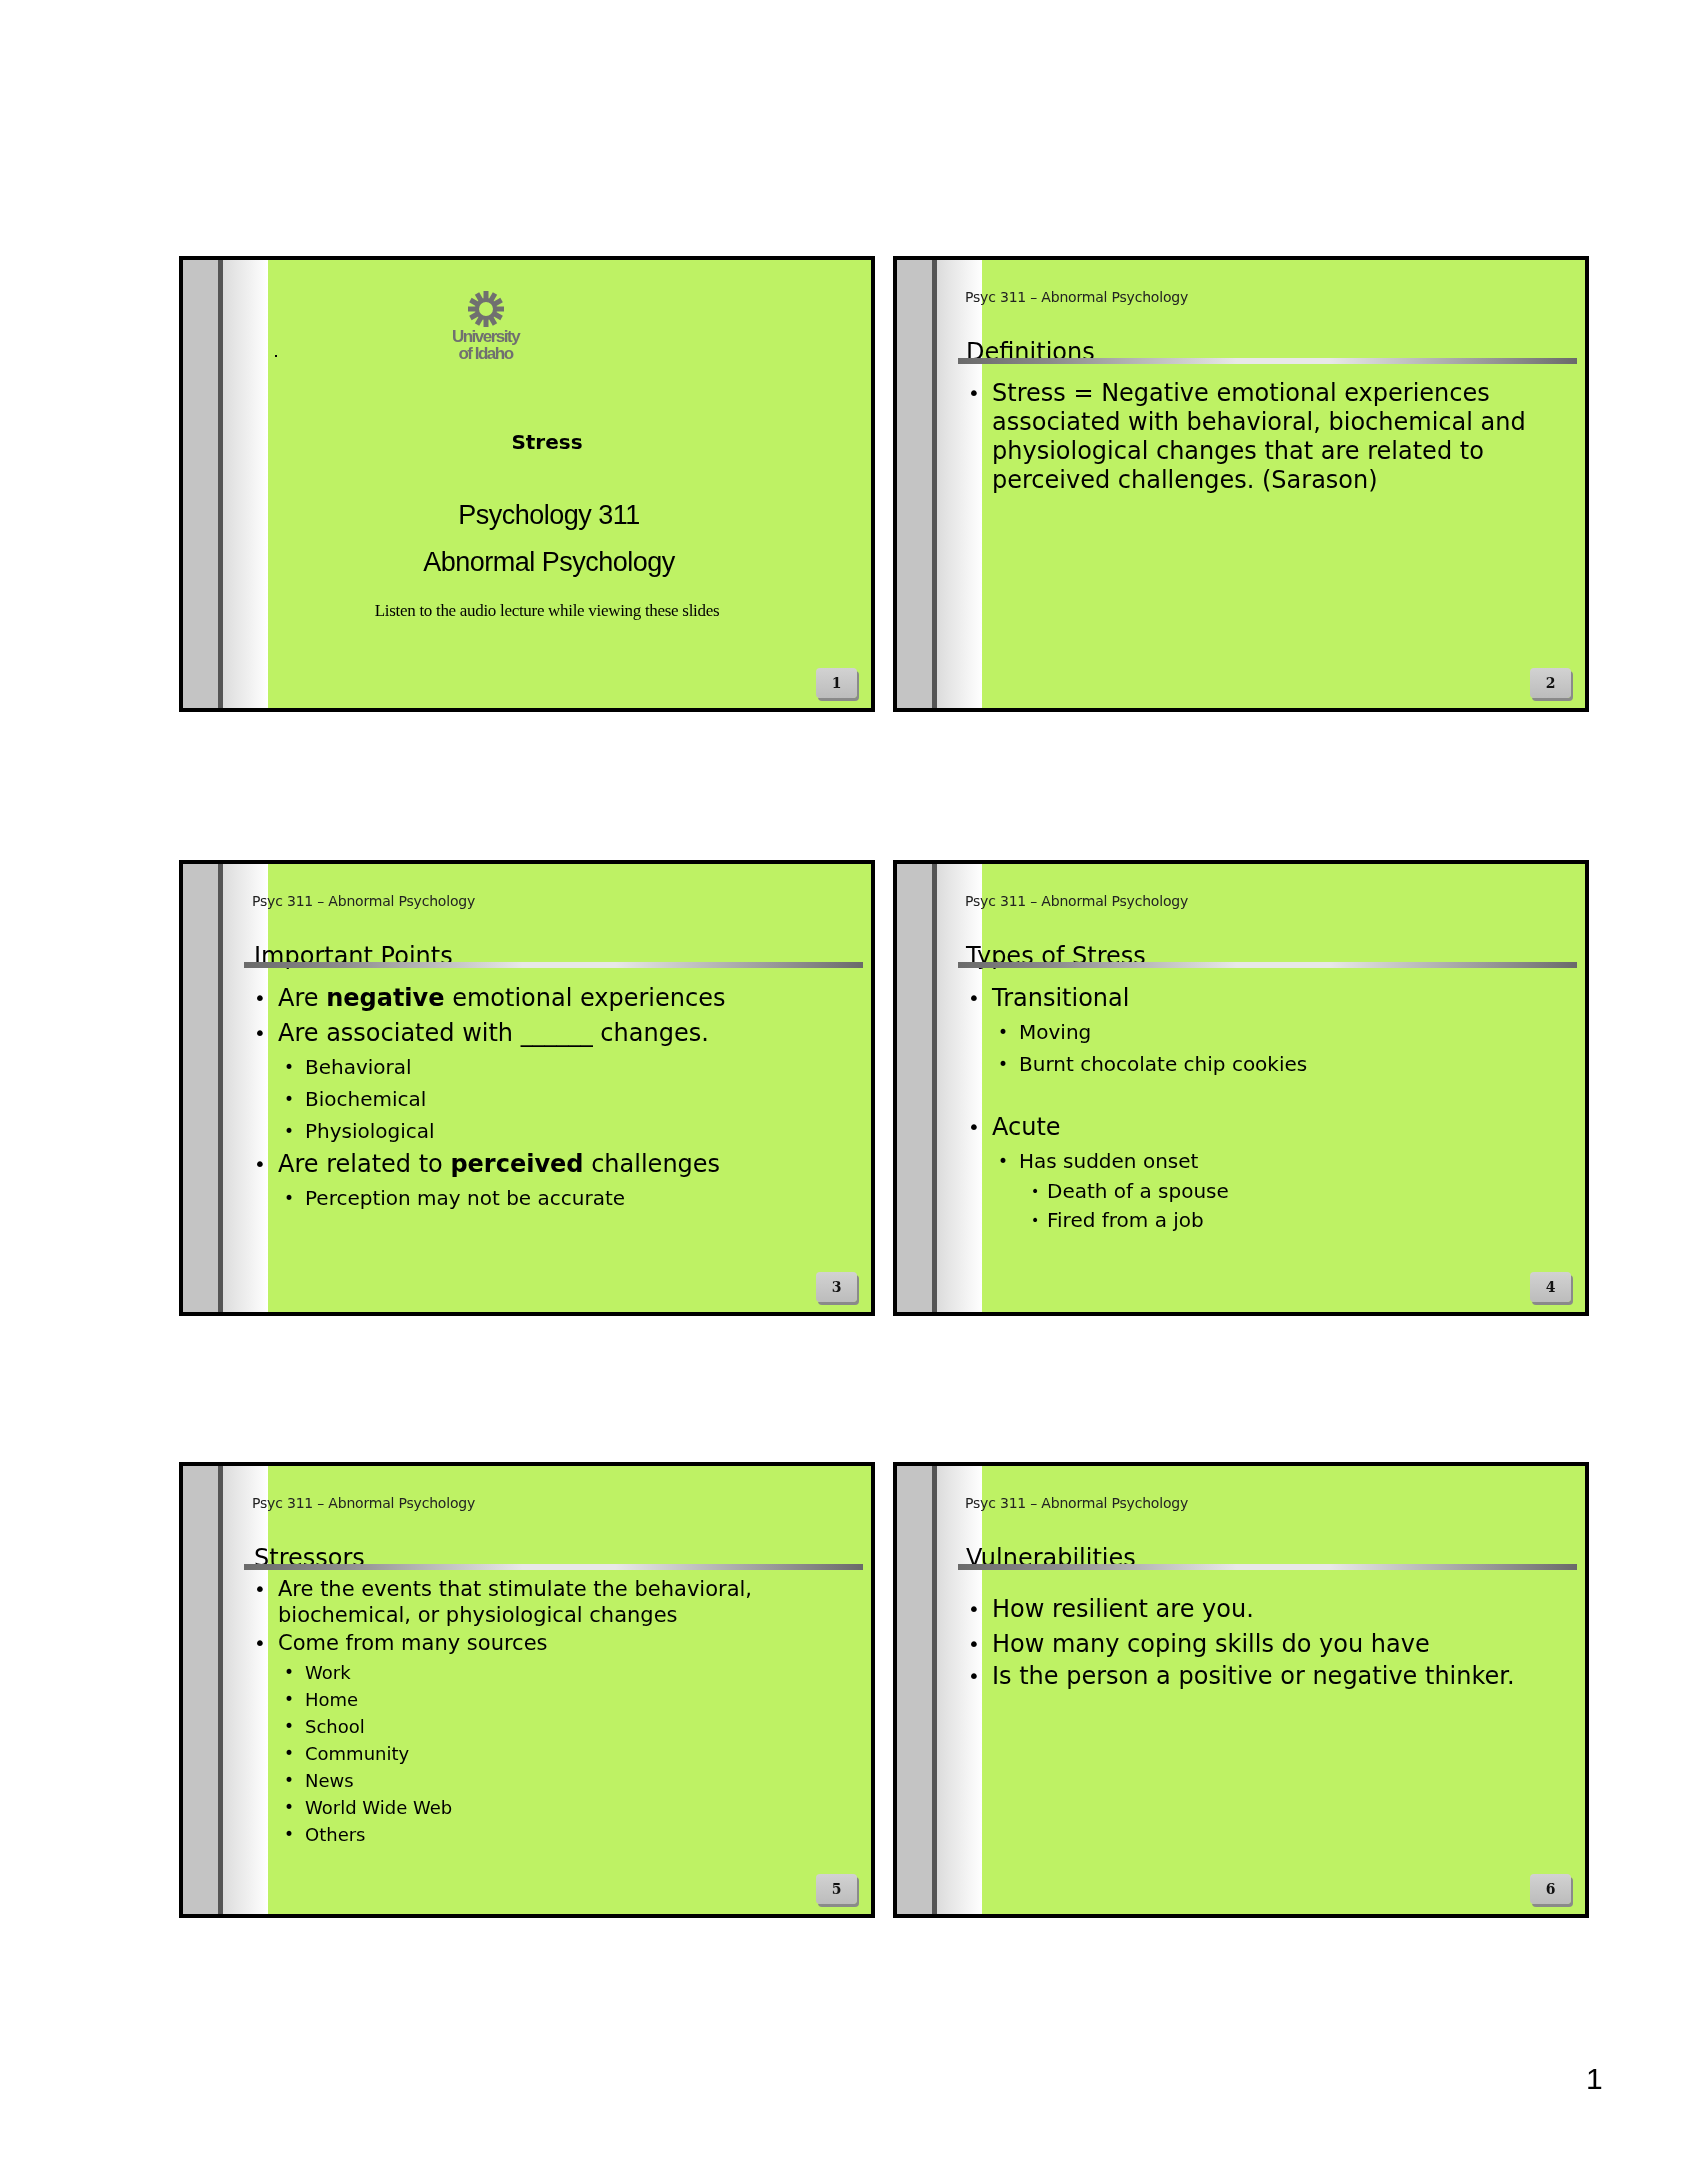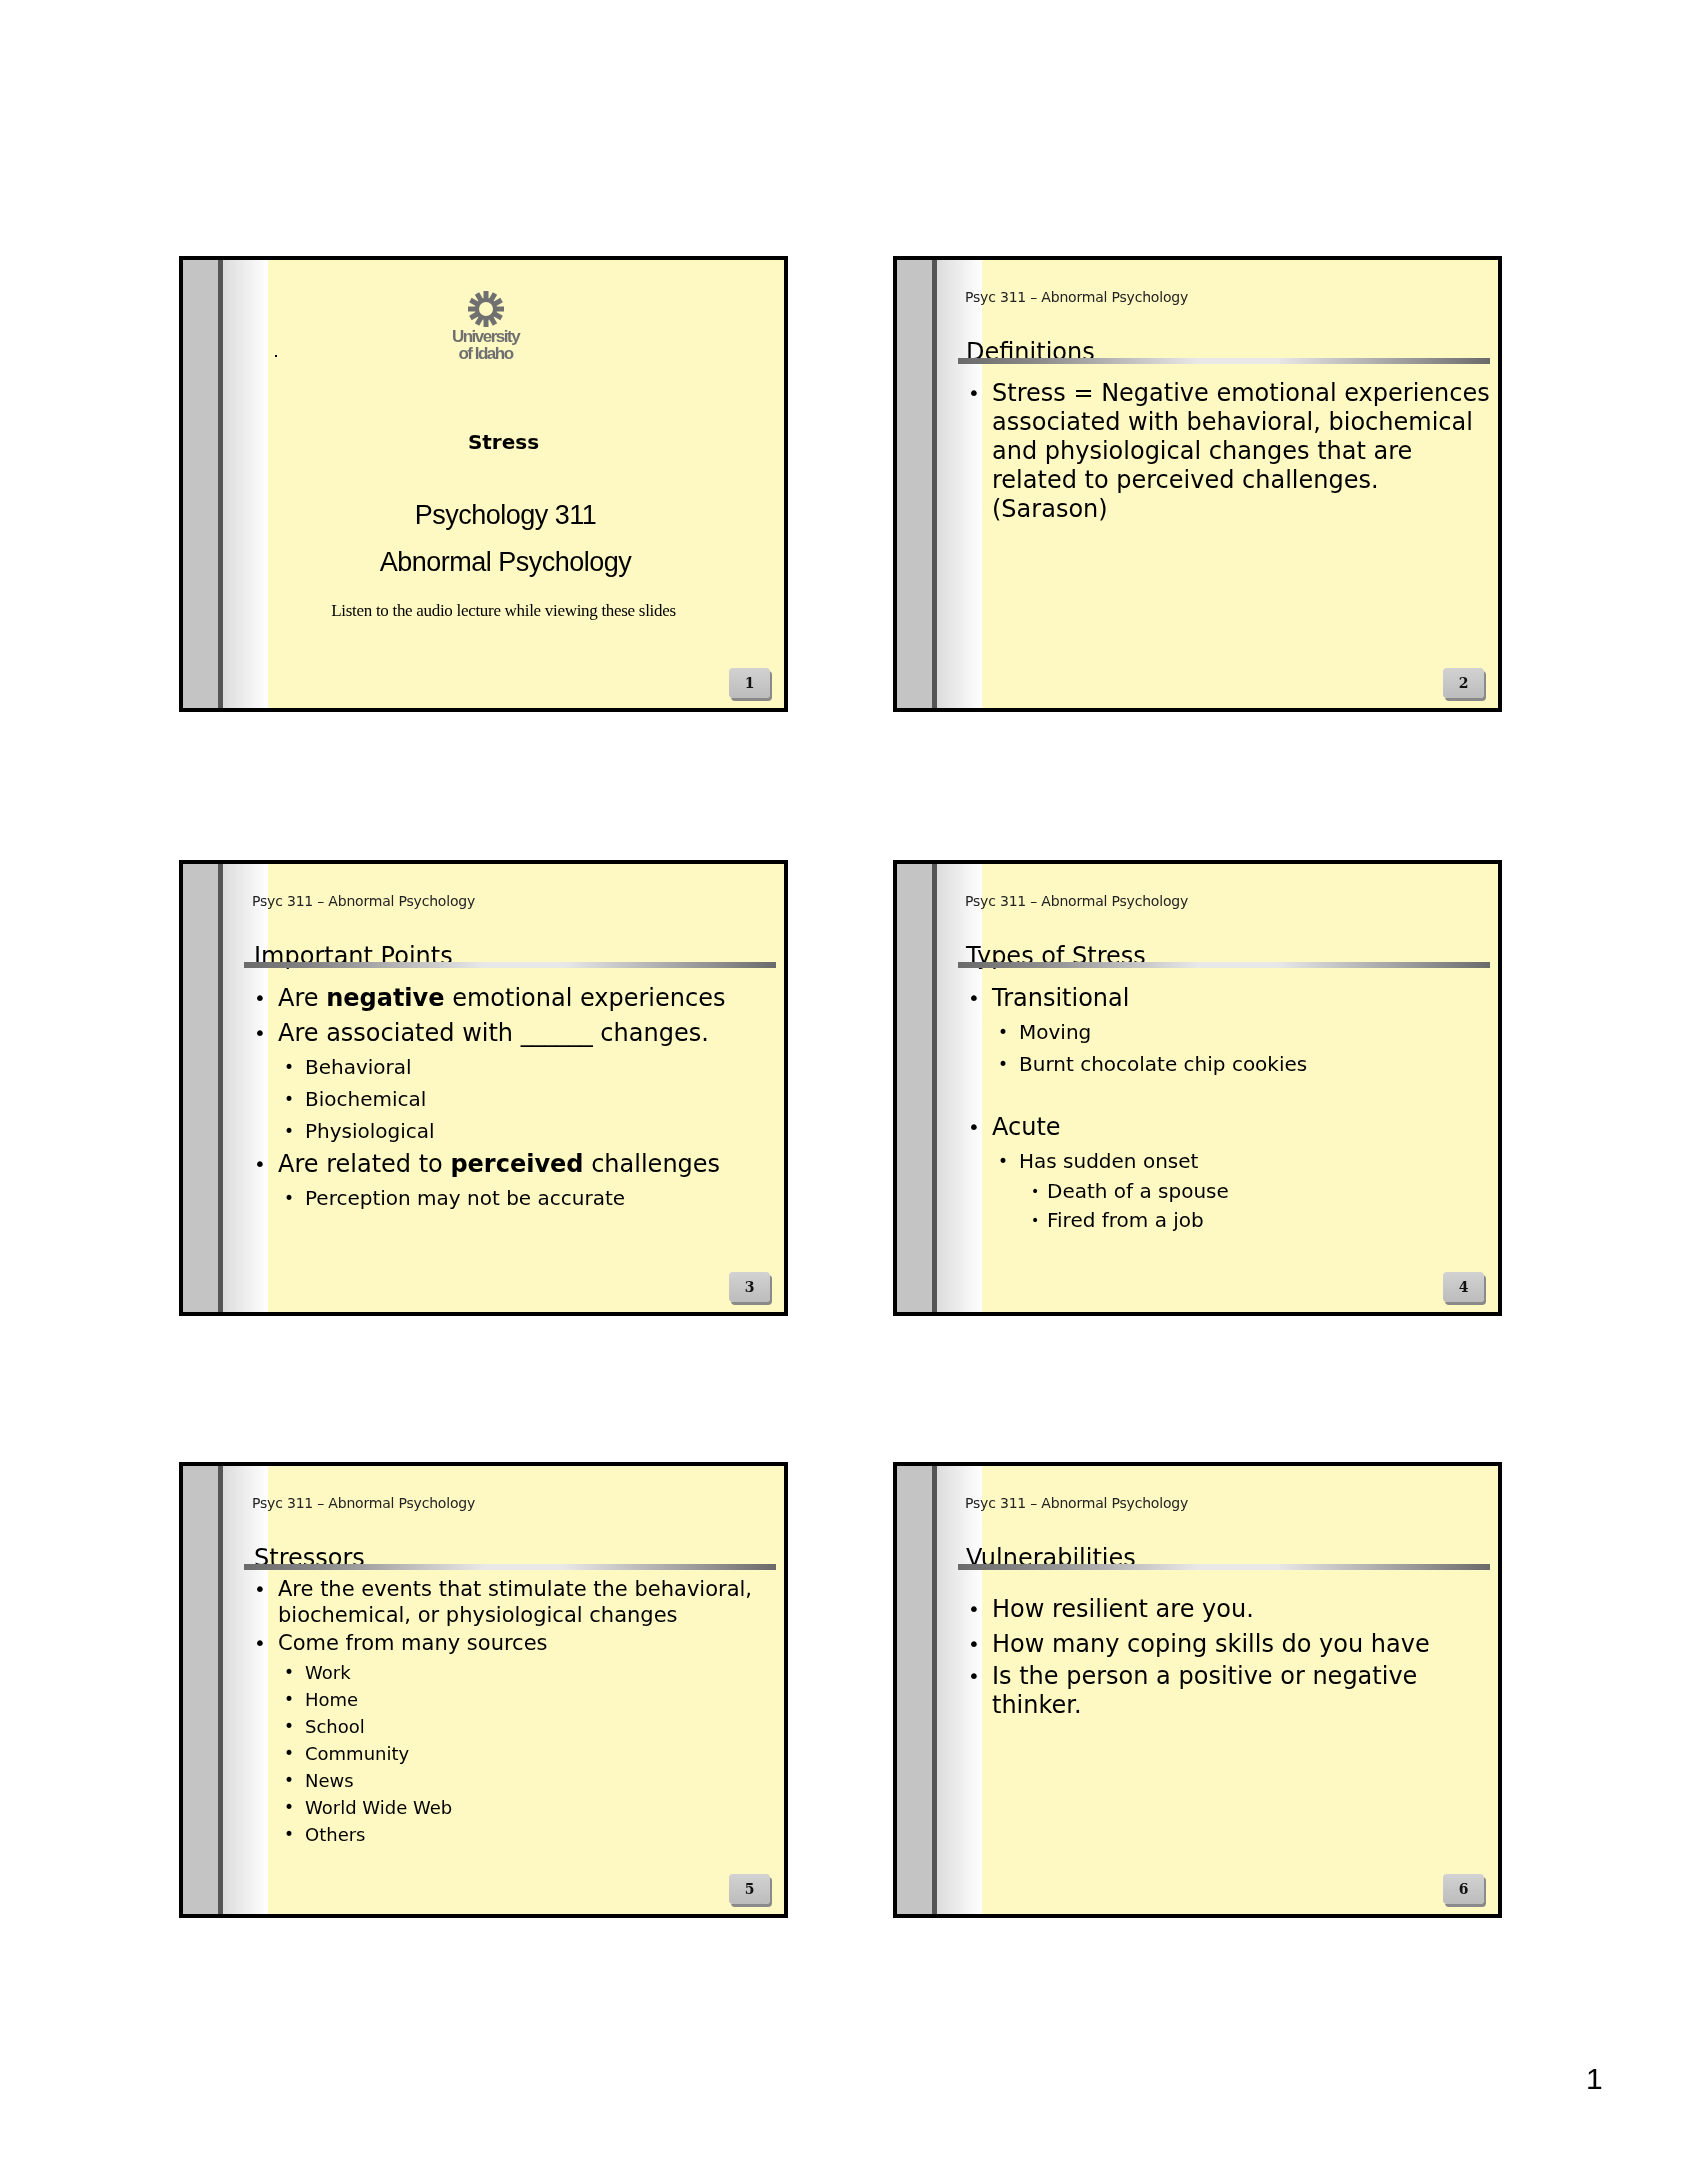--- a/index.html
+++ b/index.html
@@ -2,22 +2,22 @@
 <html><head>
 <meta charset="utf-8">
 <style>
   html, body { margin: 0; padding: 0; }
   body {
     width: 1683px; height: 2178px; background: #ffffff; position: relative;
     font-family: "DejaVu Sans", sans-serif; color: #000;
     overflow: hidden;
   }
   .slide {
-    position: absolute; width: 609px; height: 456px;
-    box-sizing: border-box; border: 4px solid #000; background: #fef9c3; overflow: hidden;
+    position: absolute; width: 696px; height: 456px;
+    box-sizing: border-box; border: 4px solid #000; background: #bef264; overflow: hidden;
   }
   .slide .band {
     position: absolute; left: 0; top: 0; bottom: 0; width: 35px; background: #c4c4c4;
   }
   .slide .band-edge {
     position: absolute; left: 35px; top: 0; bottom: 0; width: 5px; background: #555;
   }
   .slide .shade {
     position: absolute; left: 40px; top: 0; bottom: 0; width: 45px;
     background: linear-gradient(to right, #dcdcdc, #ffffff);

